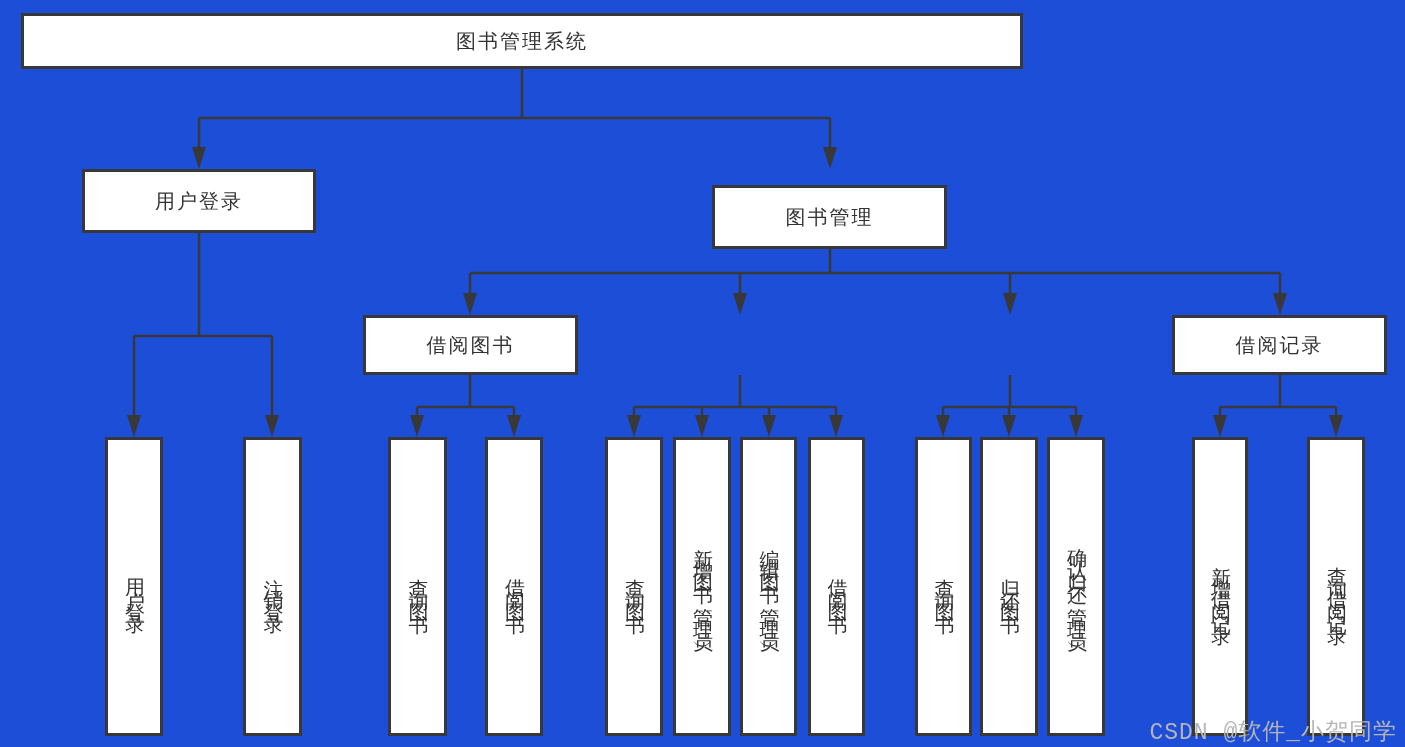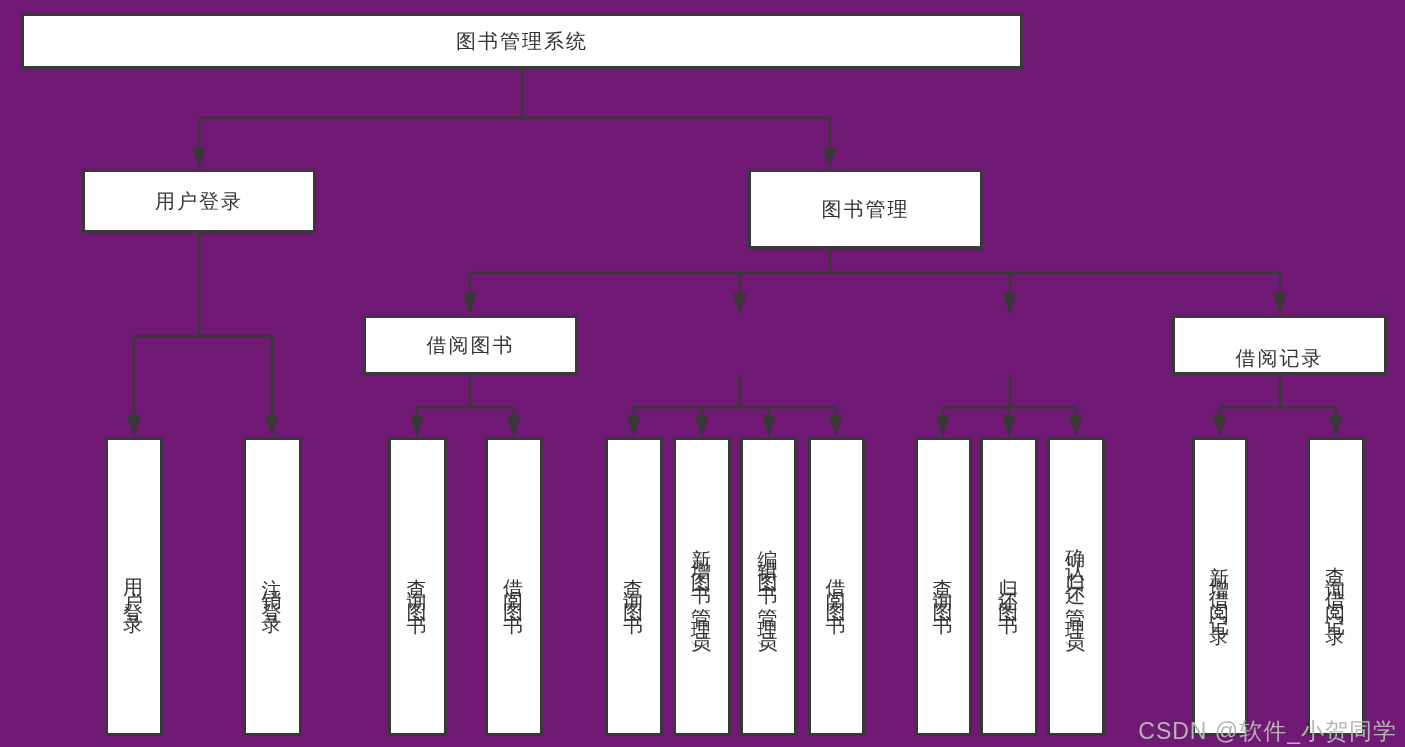--- a/index.html
+++ b/index.html
@@ -1,21 +1,21 @@
 <!DOCTYPE html>
 <html><head>
 <meta charset="utf-8">
 <style>
   html, body { margin: 0; padding: 0; background: #ffffff; }
   .canvas {
     position: relative;
     width: 1405px;
     height: 747px;
-    background: #701a75;
-    font-family: Liberation Sans, sans-serif;
+    background: #1d4ed8;
+    font-family: Liberation Mono, monospace;
     overflow: hidden;
   }
   svg.connectors {
     position: absolute;
     left: 0; top: 0;
     width: 1405px; height: 747px;
   }
   .hnode {
     position: absolute;
     box-sizing: border-box;
@@ -99,28 +99,28 @@
     </g>
   </svg>
 
   <div class="hnode" style="left:21px; top:13px; width:1002px; height:56px;">
     <span>图书管理系统</span>
   </div>
 
   <div class="hnode" style="left:82px; top:169px; width:234px; height:64px;">
     <span>用户登录</span>
   </div>
-  <div class="hnode" style="left:712px; top:169px; width:235px; height:80px;margin-left:36px;">
+  <div class="hnode" style="left:712px; top:185px; width:235px; height:64px;">
     <span>图书管理</span>
   </div>
 
   <div class="hnode" style="left:363px; top:315px; width:215px; height:60px;">
     <span>借阅图书</span>
   </div>
-  <div class="hnode" style="left:1172px; top:315px; width:215px; height:60px;align-items:flex-end;">
+  <div class="hnode" style="left:1172px; top:315px; width:215px; height:60px;">
     <span>借阅记录</span>
   </div>
 
   <div class="vnode" style="left:105px; top:437px; width:58px; height:299px;">
     <span class="vlabel">用户登录</span>
   </div>
   <div class="vnode" style="left:243px; top:437px; width:59px; height:299px;">
     <span class="vlabel">注销登录</span>
   </div>
 

